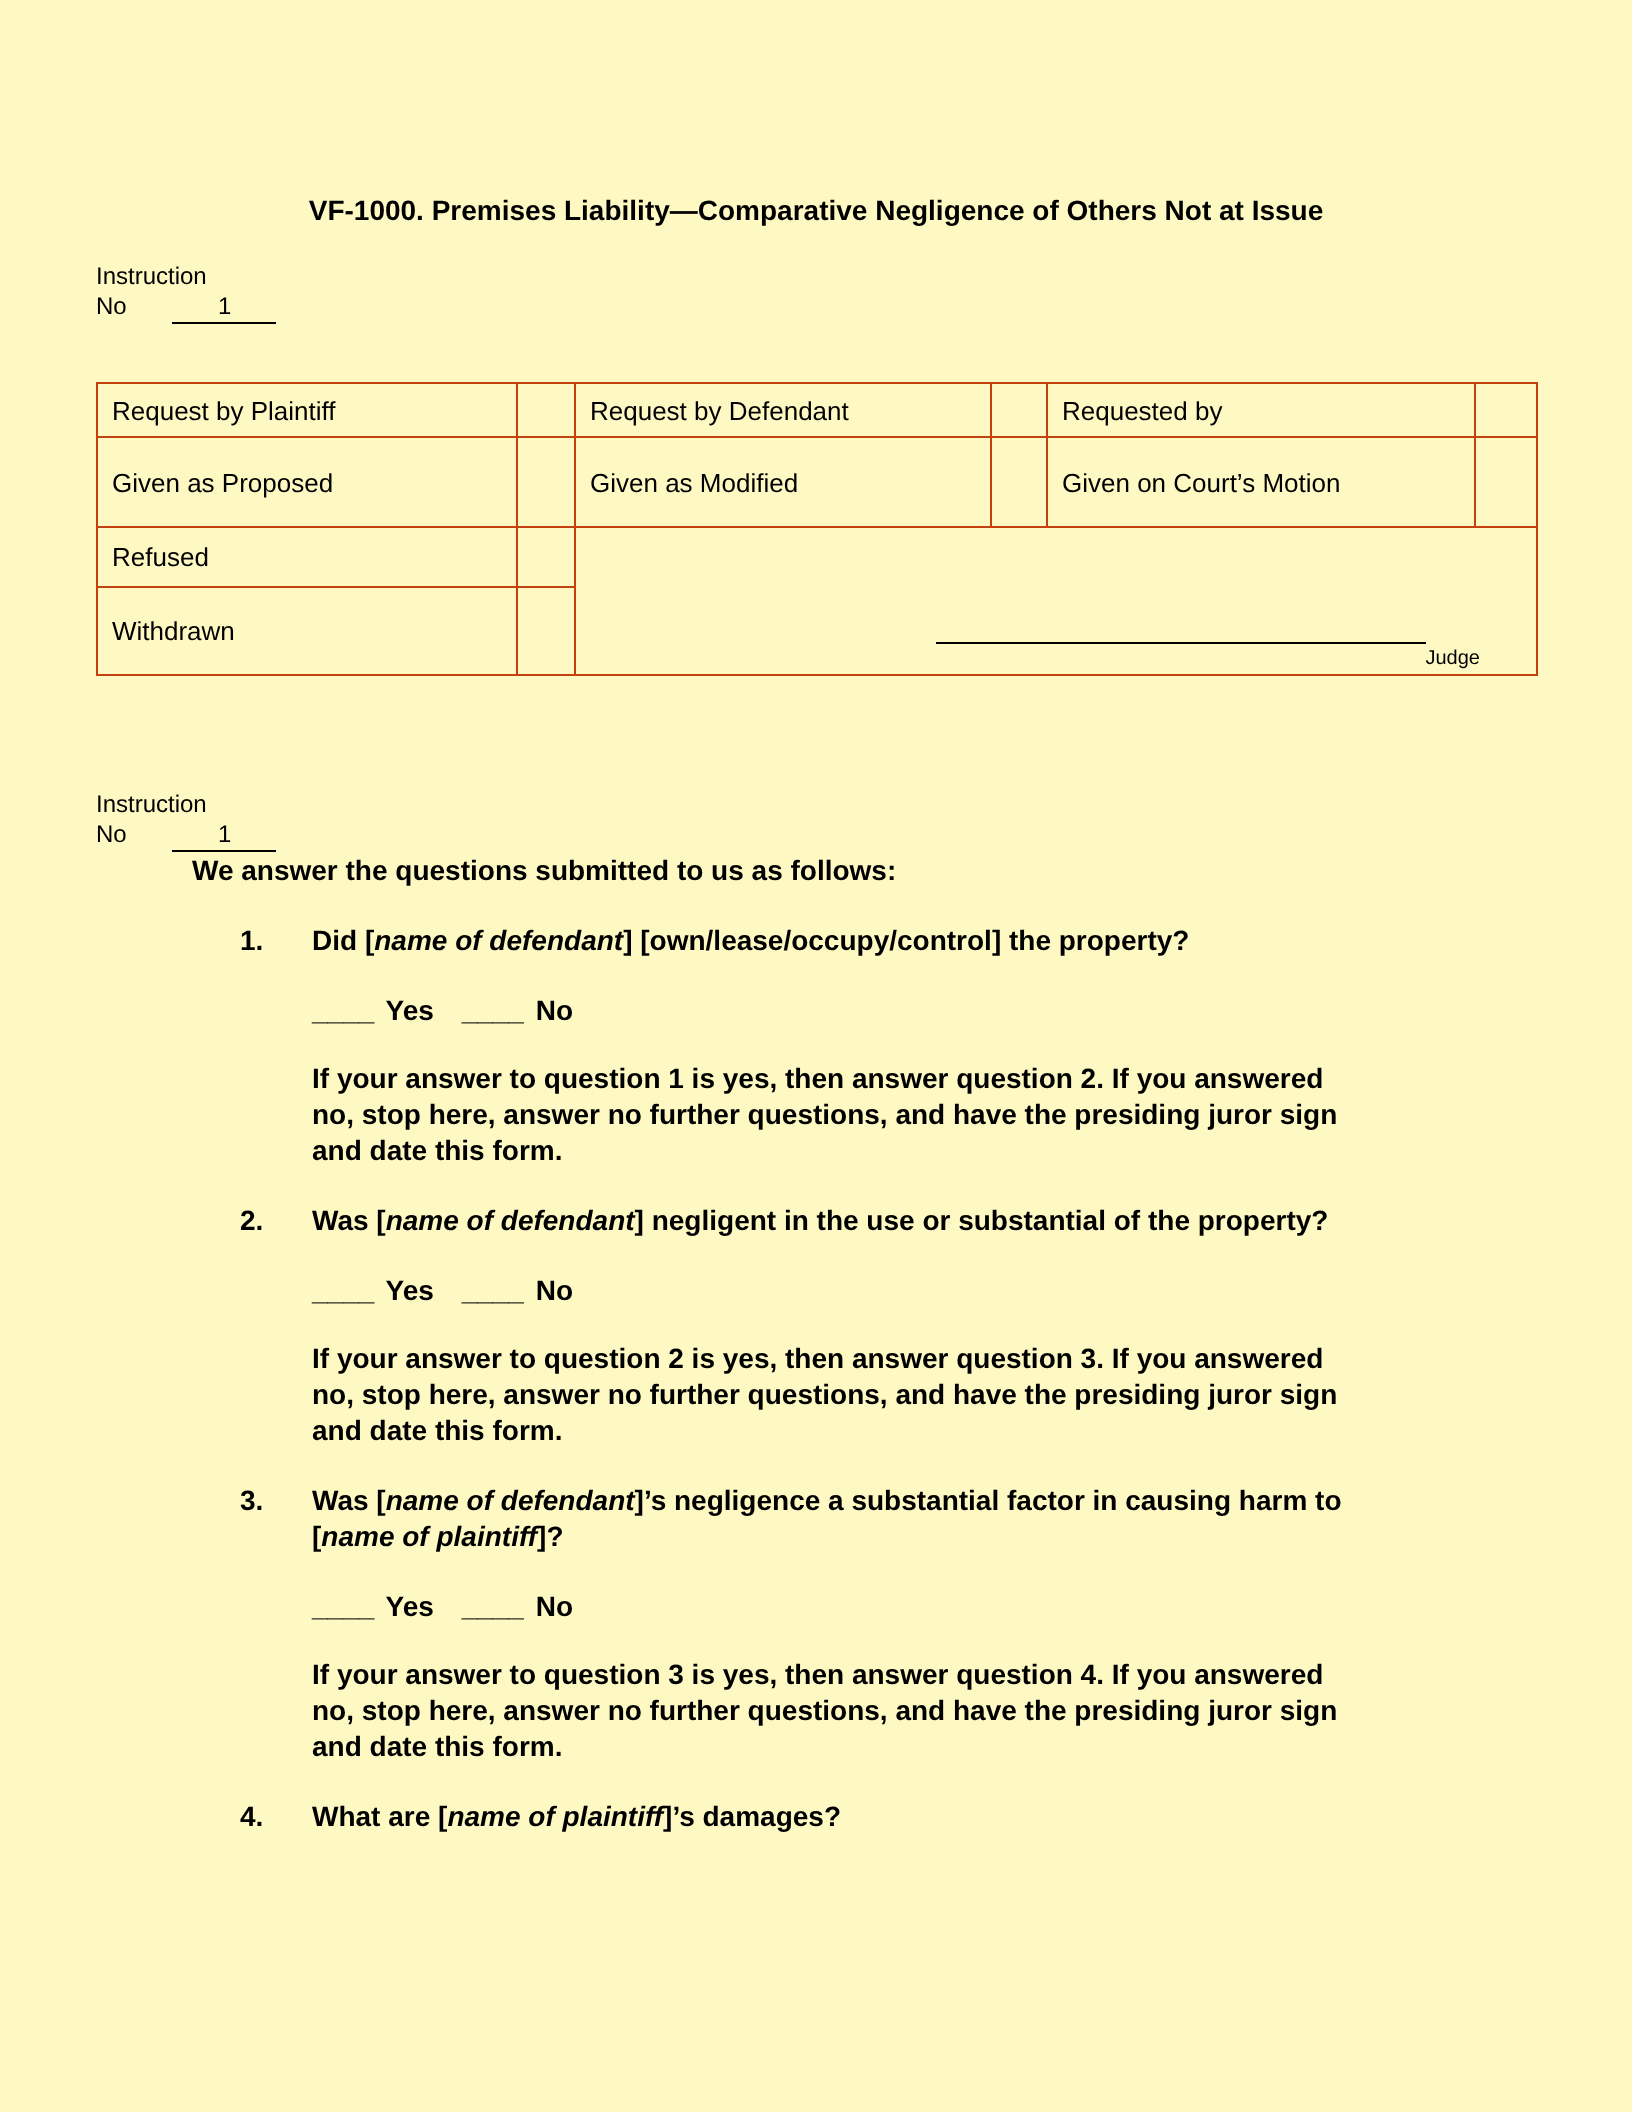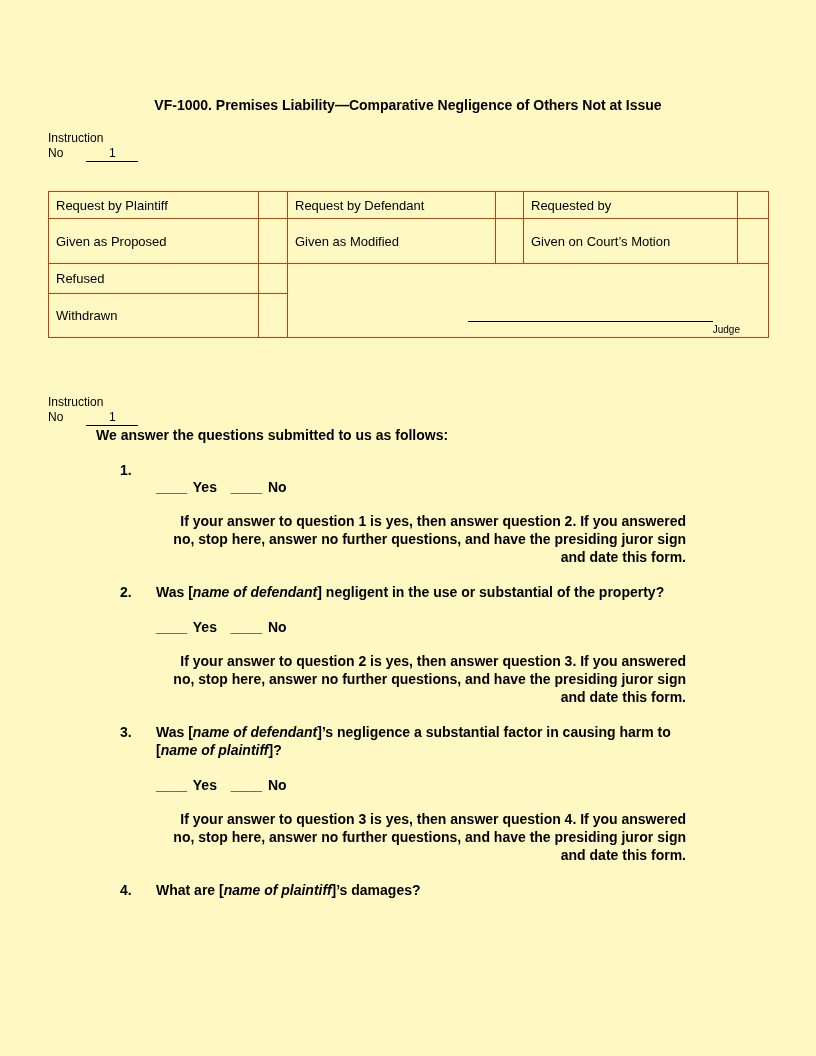--- a/index.html
+++ b/index.html
@@ -24,21 +24,21 @@
   table.status-table td.chk { padding:0; }
   td.sig-cell { position:relative; padding:0; }
   .sig-line { position:absolute; right:55px; bottom:15px; width:245px; border-bottom:1px solid #000; height:0; }
   .judge-label { position:absolute; right:28px; bottom:2px; font-size:10px; line-height:11px; }
   .verdict { font-size:14px; font-weight:bold; line-height:18px; }
   .intro { margin-left:48px; }
   .question { margin-top:17px; display:flex; }
   .qnum { width:36px; margin-left:72px; flex:0 0 auto; }
   .qbody { width:530px; flex:0 0 auto; }
   .answer { margin-top:17px; }
-  .followup { margin-top:16px;text-align:right; }
+  .followup { margin-top:16px; }
   .em { font-style:italic; }
   .blank { margin-right:2px; }
   .gap { margin-left:10px; }
 </style>
 </head>
 <body>
 
 <div class="page">
 
   <h1 class="title">VF-1000. Premises Liability—Comparative Negligence of Others Not at Issue</h1>
@@ -98,20 +98,21 @@
     </div>
   </div>
 
   <div class="verdict">
 
     <p class="intro">We answer the questions submitted to us as follows:</p>
 
     <div class="question">
       <div class="qnum">1.</div>
       <div class="qbody">
+        <p class="qtext"><span>Did [</span><span class="em">name of defendant</span><span>] [own/lease/occupy/control] the property?</span></p>
         <p class="answer">
           <span class="blank">____</span>
           <span>Yes</span>
           <span class="blank gap">____</span>
           <span>No</span>
         </p>
         <p class="followup">If your answer to question 1 is yes, then answer question 2. If you answered no, stop here, answer no further questions, and have the presiding juror sign and date this form.</p>
       </div>
     </div>
 

